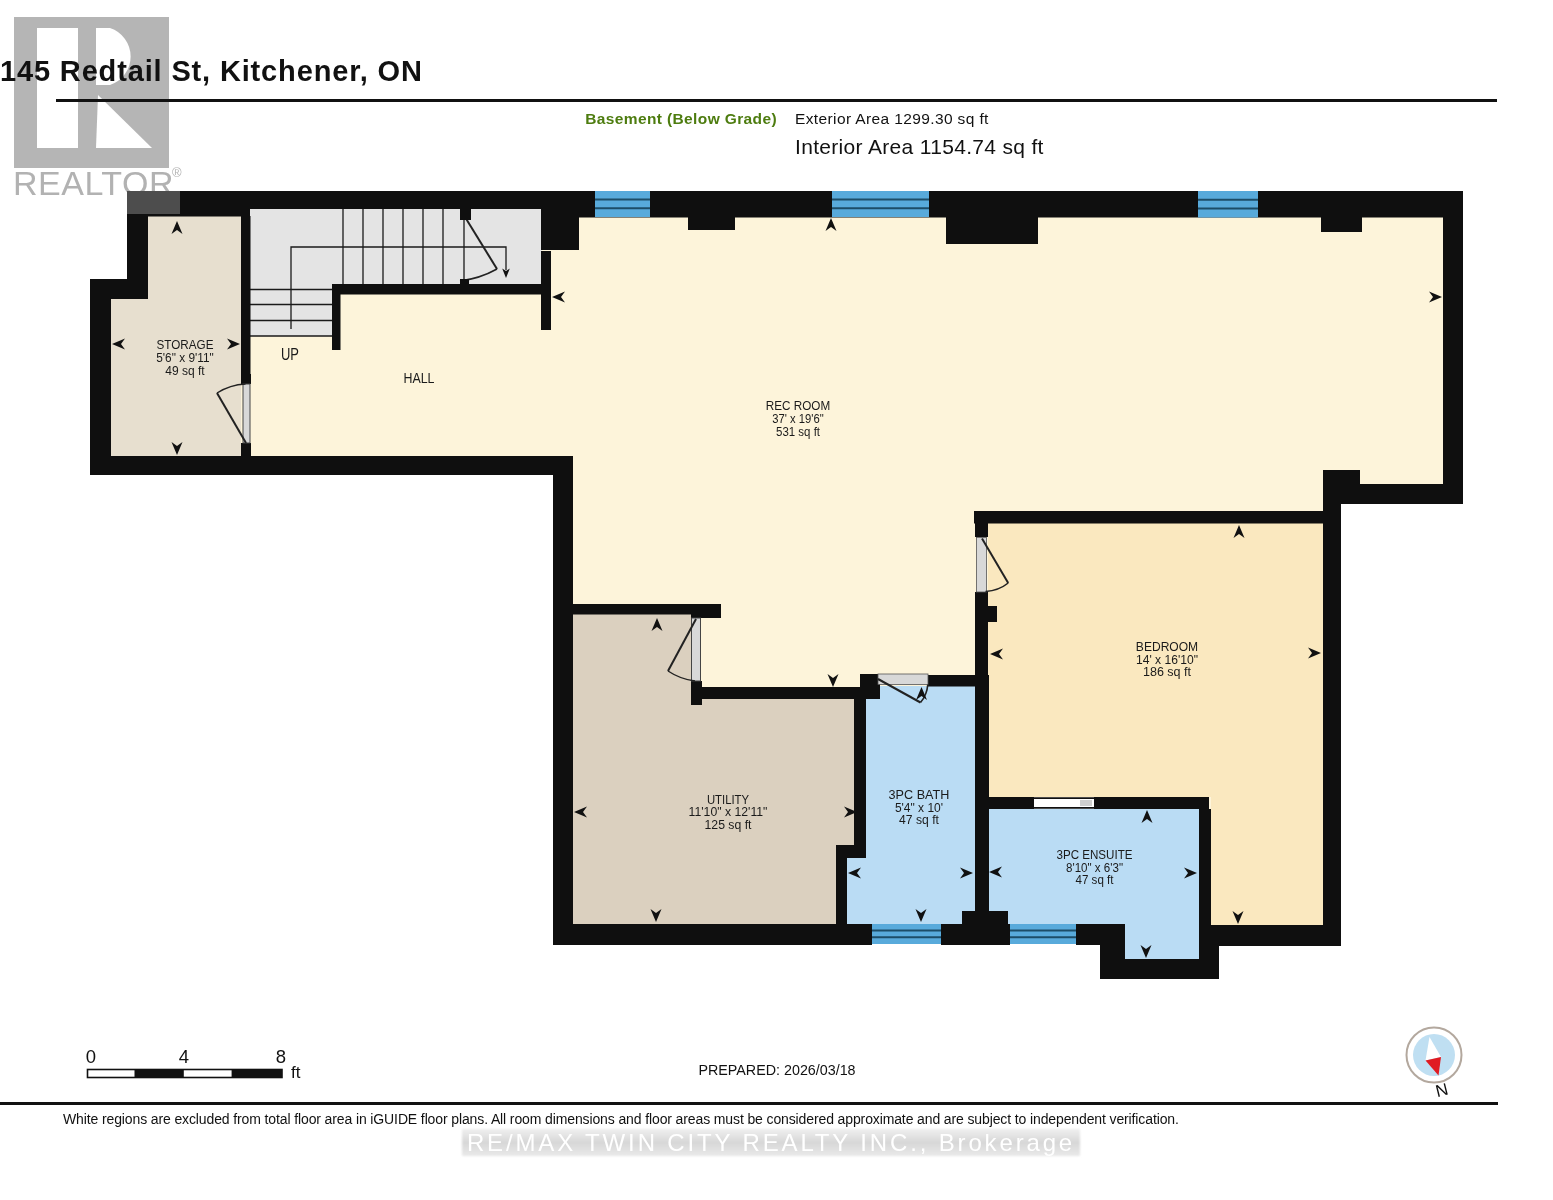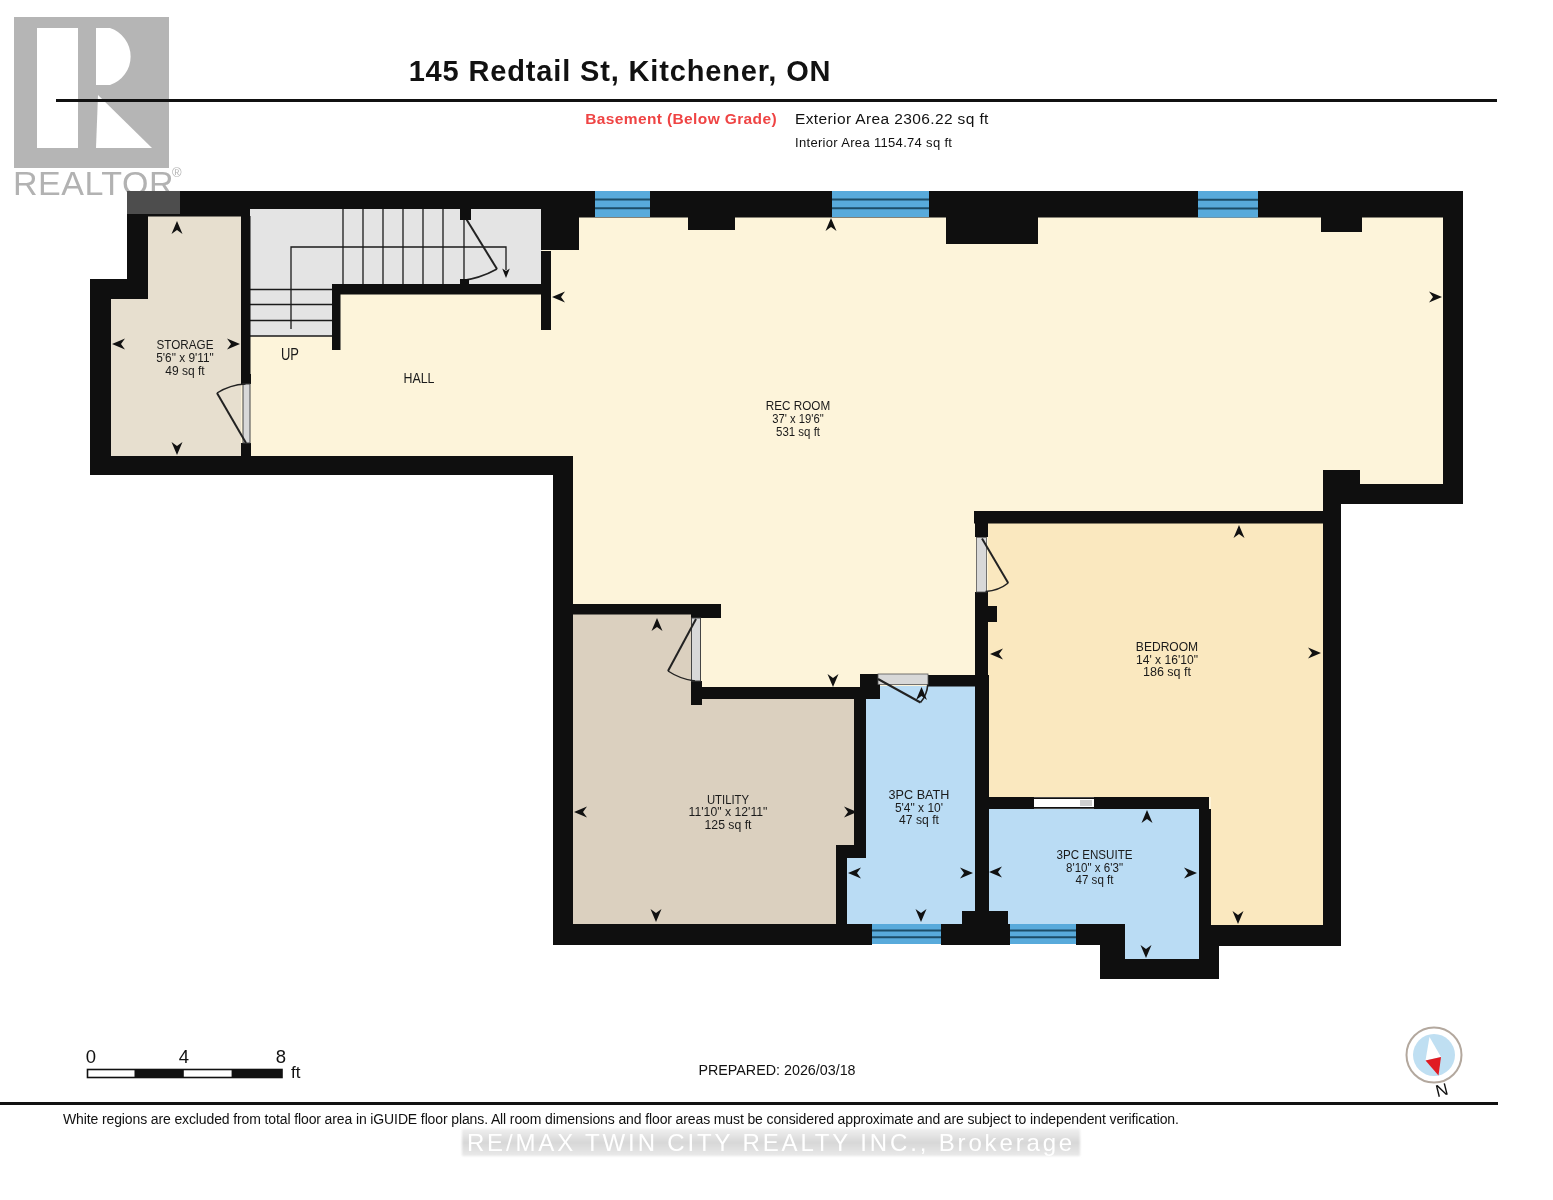--- a/index.html
+++ b/index.html
@@ -11,29 +11,29 @@
 <svg width="172" height="183" viewBox="0 0 172 183">
 <rect x="0" y="0" width="155" height="151" fill="#b5b5b5"></rect>
 <rect x="23" y="11" width="41" height="120" fill="#ffffff"></rect>
 <path d="M82 11 h14 a30 30 0 0 1 0 57 h-14 z" fill="#ffffff"></path>
 <path d="M84 78 L138 131 L82 131 z" fill="#ffffff"></path>
 <text x="-1" y="178" font-size="34" fill="#b2b2b2" letter-spacing="0.5">REALTOR</text>
 <text x="158" y="160" font-size="13" fill="#b2b2b2">®</text>
 </svg>
 </div>
 
-<div class="abs" style="left:0;top:55px;width:1240px;text-align:center;font-size:29px;font-weight:bold;color:#111;letter-spacing:0.85px;">145 Redtail St, Kitchener, ON</div>
+<div class="abs" style="left:0;top:55px;width:1240px;text-align:left;font-size:29px;font-weight:bold;color:#111;letter-spacing:0.85px;">145 Redtail St, Kitchener, ON</div>
 
 <div class="abs" style="left:56px;top:98.5px;width:1441px;height:3px;background:#111;"></div>
 
-<div class="abs" style="left:0px;top:110px;width:777px;text-align:right;font-size:15.5px;font-weight:bold;color:#ef4444;letter-spacing:0.38px;">Basement (Below Grade)</div>
-
-<div class="abs" style="left:795px;top:110px;font-size:15.5px;color:#111;letter-spacing:0.38px;">Exterior Area 2306.22 sq ft</div>
-
-<div class="abs" style="left:795px;top:135px;font-size:13px;color:#111;letter-spacing:0.32px;">Interior Area 1154.74 sq ft</div>
+<div class="abs" style="left:0px;top:110px;width:777px;text-align:right;font-size:15.5px;font-weight:bold;color:#4d7c0f;letter-spacing:0.38px;">Basement (Below Grade)</div>
+
+<div class="abs" style="left:795px;top:110px;font-size:15.5px;color:#111;letter-spacing:0.38px;">Exterior Area 1299.30 sq ft</div>
+
+<div class="abs" style="left:795px;top:135px;font-size:21px;color:#111;letter-spacing:0.32px;">Interior Area 1154.74 sq ft</div>
 
 <svg class="abs" style="left:0;top:0;" width="1553" height="1200" viewBox="0 0 1553 1200">
     <polygon points="127,191 1463,191 1463,504 1341,504 1341,946 1219,946 1219,979 1100,979 1100,944 553,944 553,475 90,475 90,279 127,279" fill="#fdf4da"></polygon>
     <polygon points="148,216 241,216 241,456 111,456 111,299 148,299" fill="#e7dfcf"></polygon>
     <polygon points="573,604 691,604 691,699 854,699 854,924 573,924" fill="#dbd0bf"></polygon>
     <polygon points="866,686 975,686 975,924 847,924 847,858 866,858" fill="#badcf4"></polygon>
     <polygon points="986,809 1199,809 1199,959 1125,959 1125,924 1008,924 1008,911 986,911" fill="#badcf4"></polygon>
     <polygon points="988,523 1323,523 1323,926 1211,926 1211,797 988,797" fill="#fae8bf"></polygon>
     <polygon points="250,209 542,209 542,284 332,284 332,336 250,336" fill="#e4e4e4"></polygon>
     <g stroke="#1a1a1a" stroke-width="1.3" fill="none">

